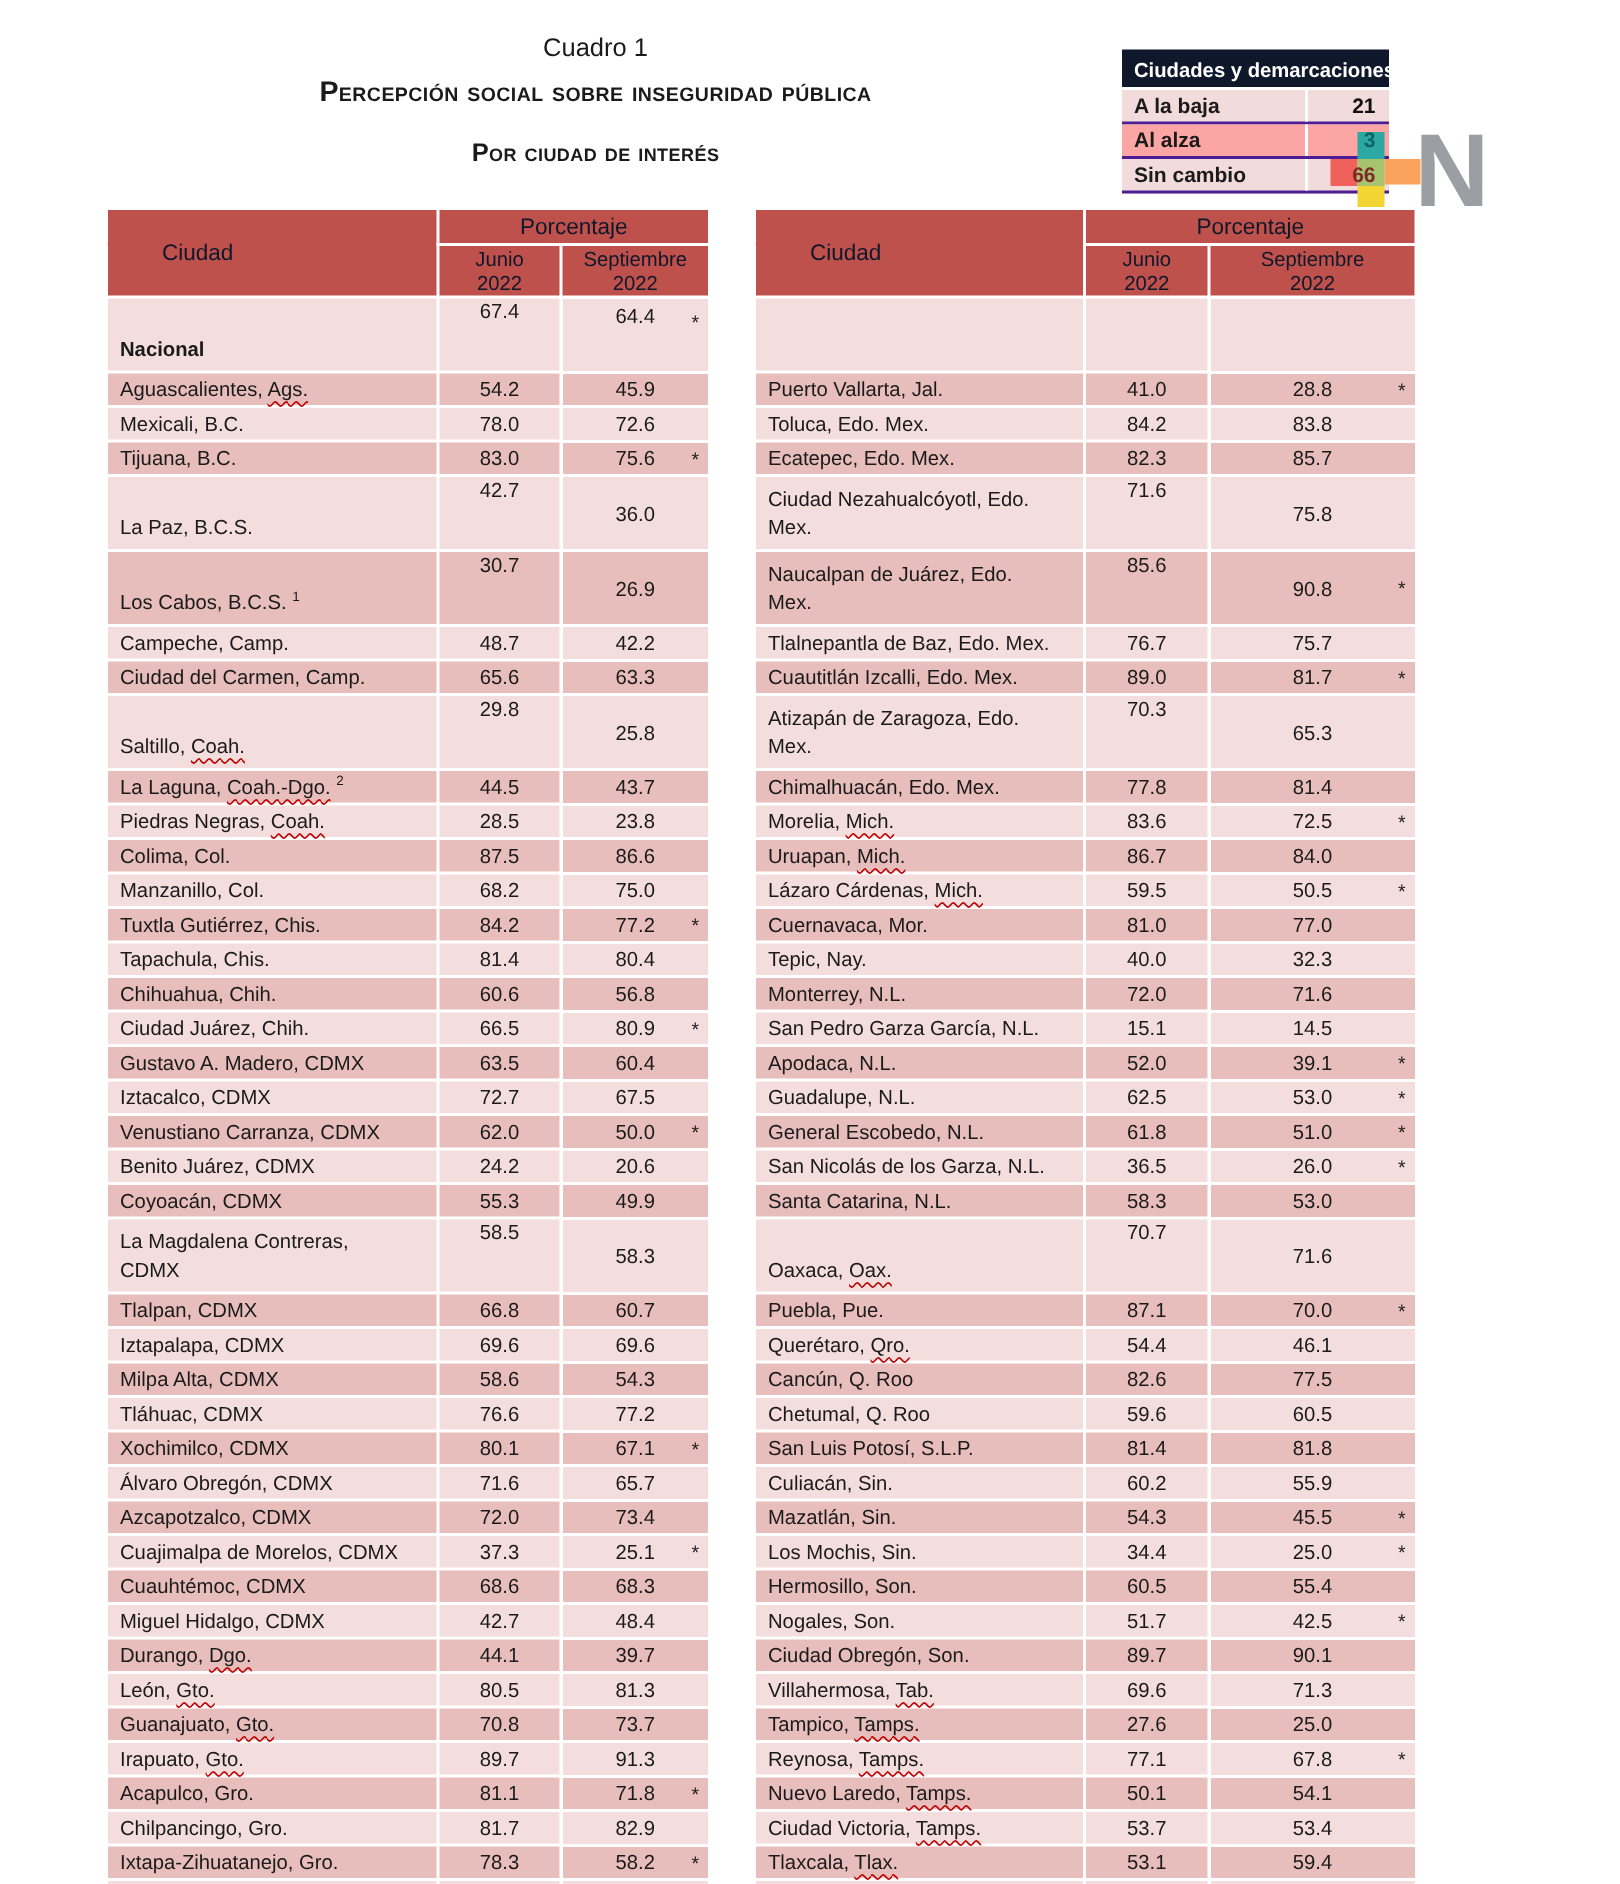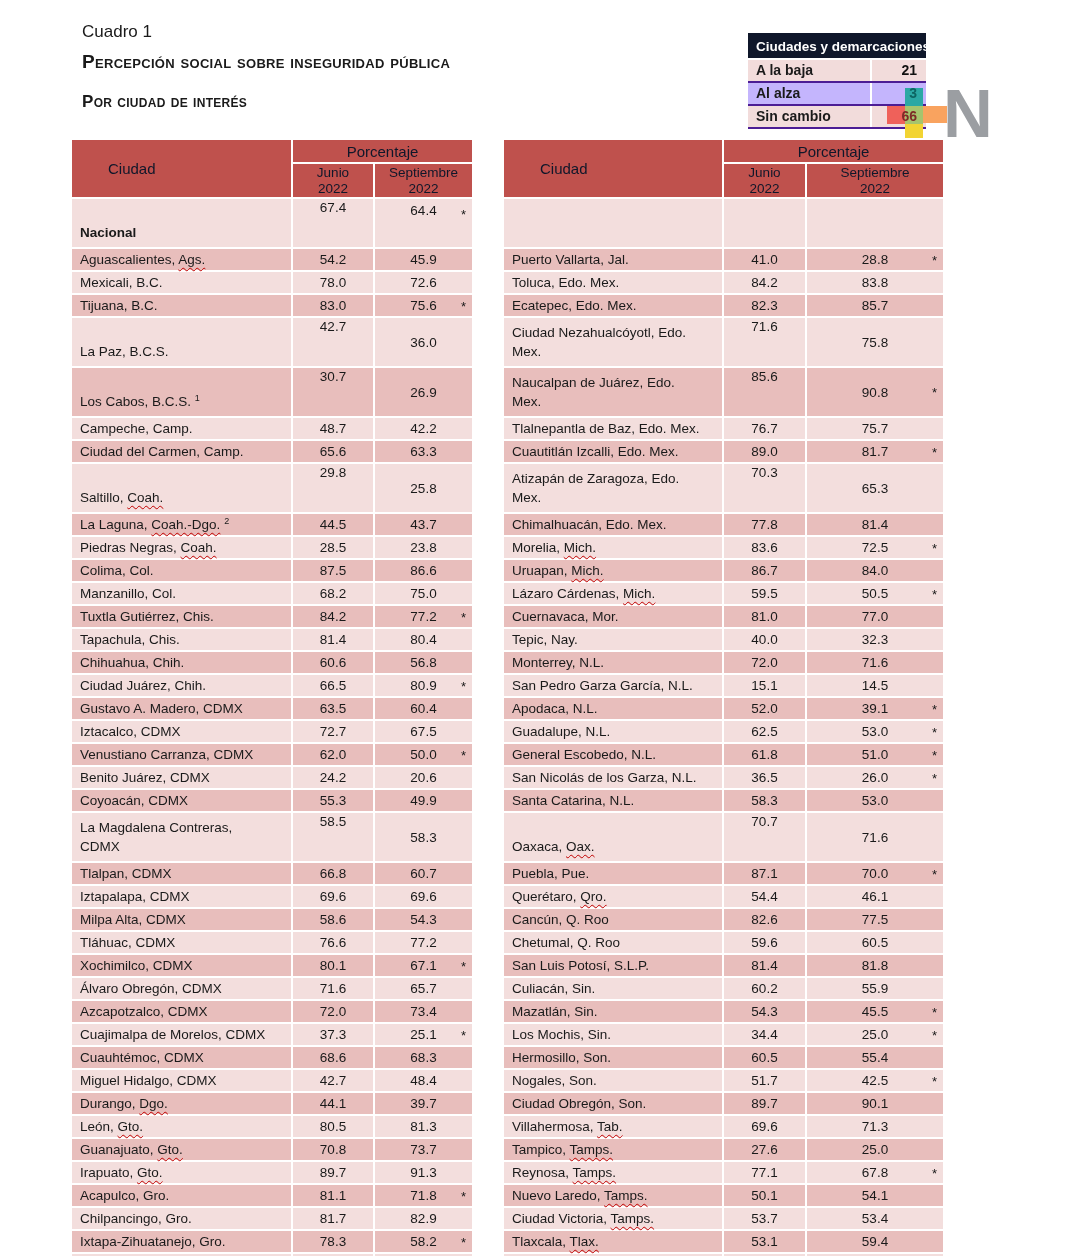--- a/index.html
+++ b/index.html
@@ -1,35 +1,35 @@
 <!DOCTYPE html>
 <html><head>
 <meta charset="utf-8">
 <style>
   html,body{margin:0;padding:0;}
   body{width:1080px;height:1256px;position:relative;overflow:hidden;background:#fff;
        font-family:"Liberation Sans","DejaVu Sans",sans-serif;color:#1a1a1a;}
 
   
-  .titleblock{position:absolute;left:82px;top:22px;width:660px;}
+  .titleblock{position:absolute;left:67px;top:22px;width:660px;text-align:center;}
   .t1{font-size:17px;margin-bottom:9px;}
   .t2{font-size:19px;font-weight:bold;font-variant:small-caps;letter-spacing:.3px;margin-bottom:19px;}
   .t3{font-size:17px;font-weight:bold;font-variant:small-caps;letter-spacing:.3px;}
 
   
   .legend{position:absolute;left:748px;top:33px;width:178px;font-size:14px;}
   .legend-header{background:#0f172a;color:#fff;font-weight:bold;font-size:13.5px;
                  height:27px;line-height:27px;padding-left:8px;border-bottom:2px solid #fff;box-sizing:border-box;
                  white-space:nowrap;}
   .lrow{display:flex;height:23px;line-height:21px;border-bottom:2px solid #4c1d95;box-sizing:border-box;font-weight:bold;}
   .lrow .llabel{flex:1;padding-left:8px;}
   .lrow .lval{width:56px;border-left:2px solid #fff;text-align:right;padding-right:9px;
               position:relative;z-index:6;box-sizing:border-box;}
   .lrow.shade{background:#f2dcdb;}
-  .lrow.alt{background:#c4b5fd;}
+  .lrow.alt{background:#fca5a5;}
   .lval.c0{color:#111;}
   .lval.c1{color:#0d6462;}
   .lval.c2{color:#7d2b28;}
 
   
   .logo{position:absolute;left:887px;top:88px;width:110px;height:56px;}
   .logo .sq{position:absolute;}
   .sq-teal{left:18px;top:0;width:18px;height:18px;background:#2ba8a4;}
   .sq-red{left:0;top:18px;width:18px;height:18px;background:#ef615a;}
   .sq-green{left:18px;top:18px;width:18px;height:18px;background:#a6c46e;}

